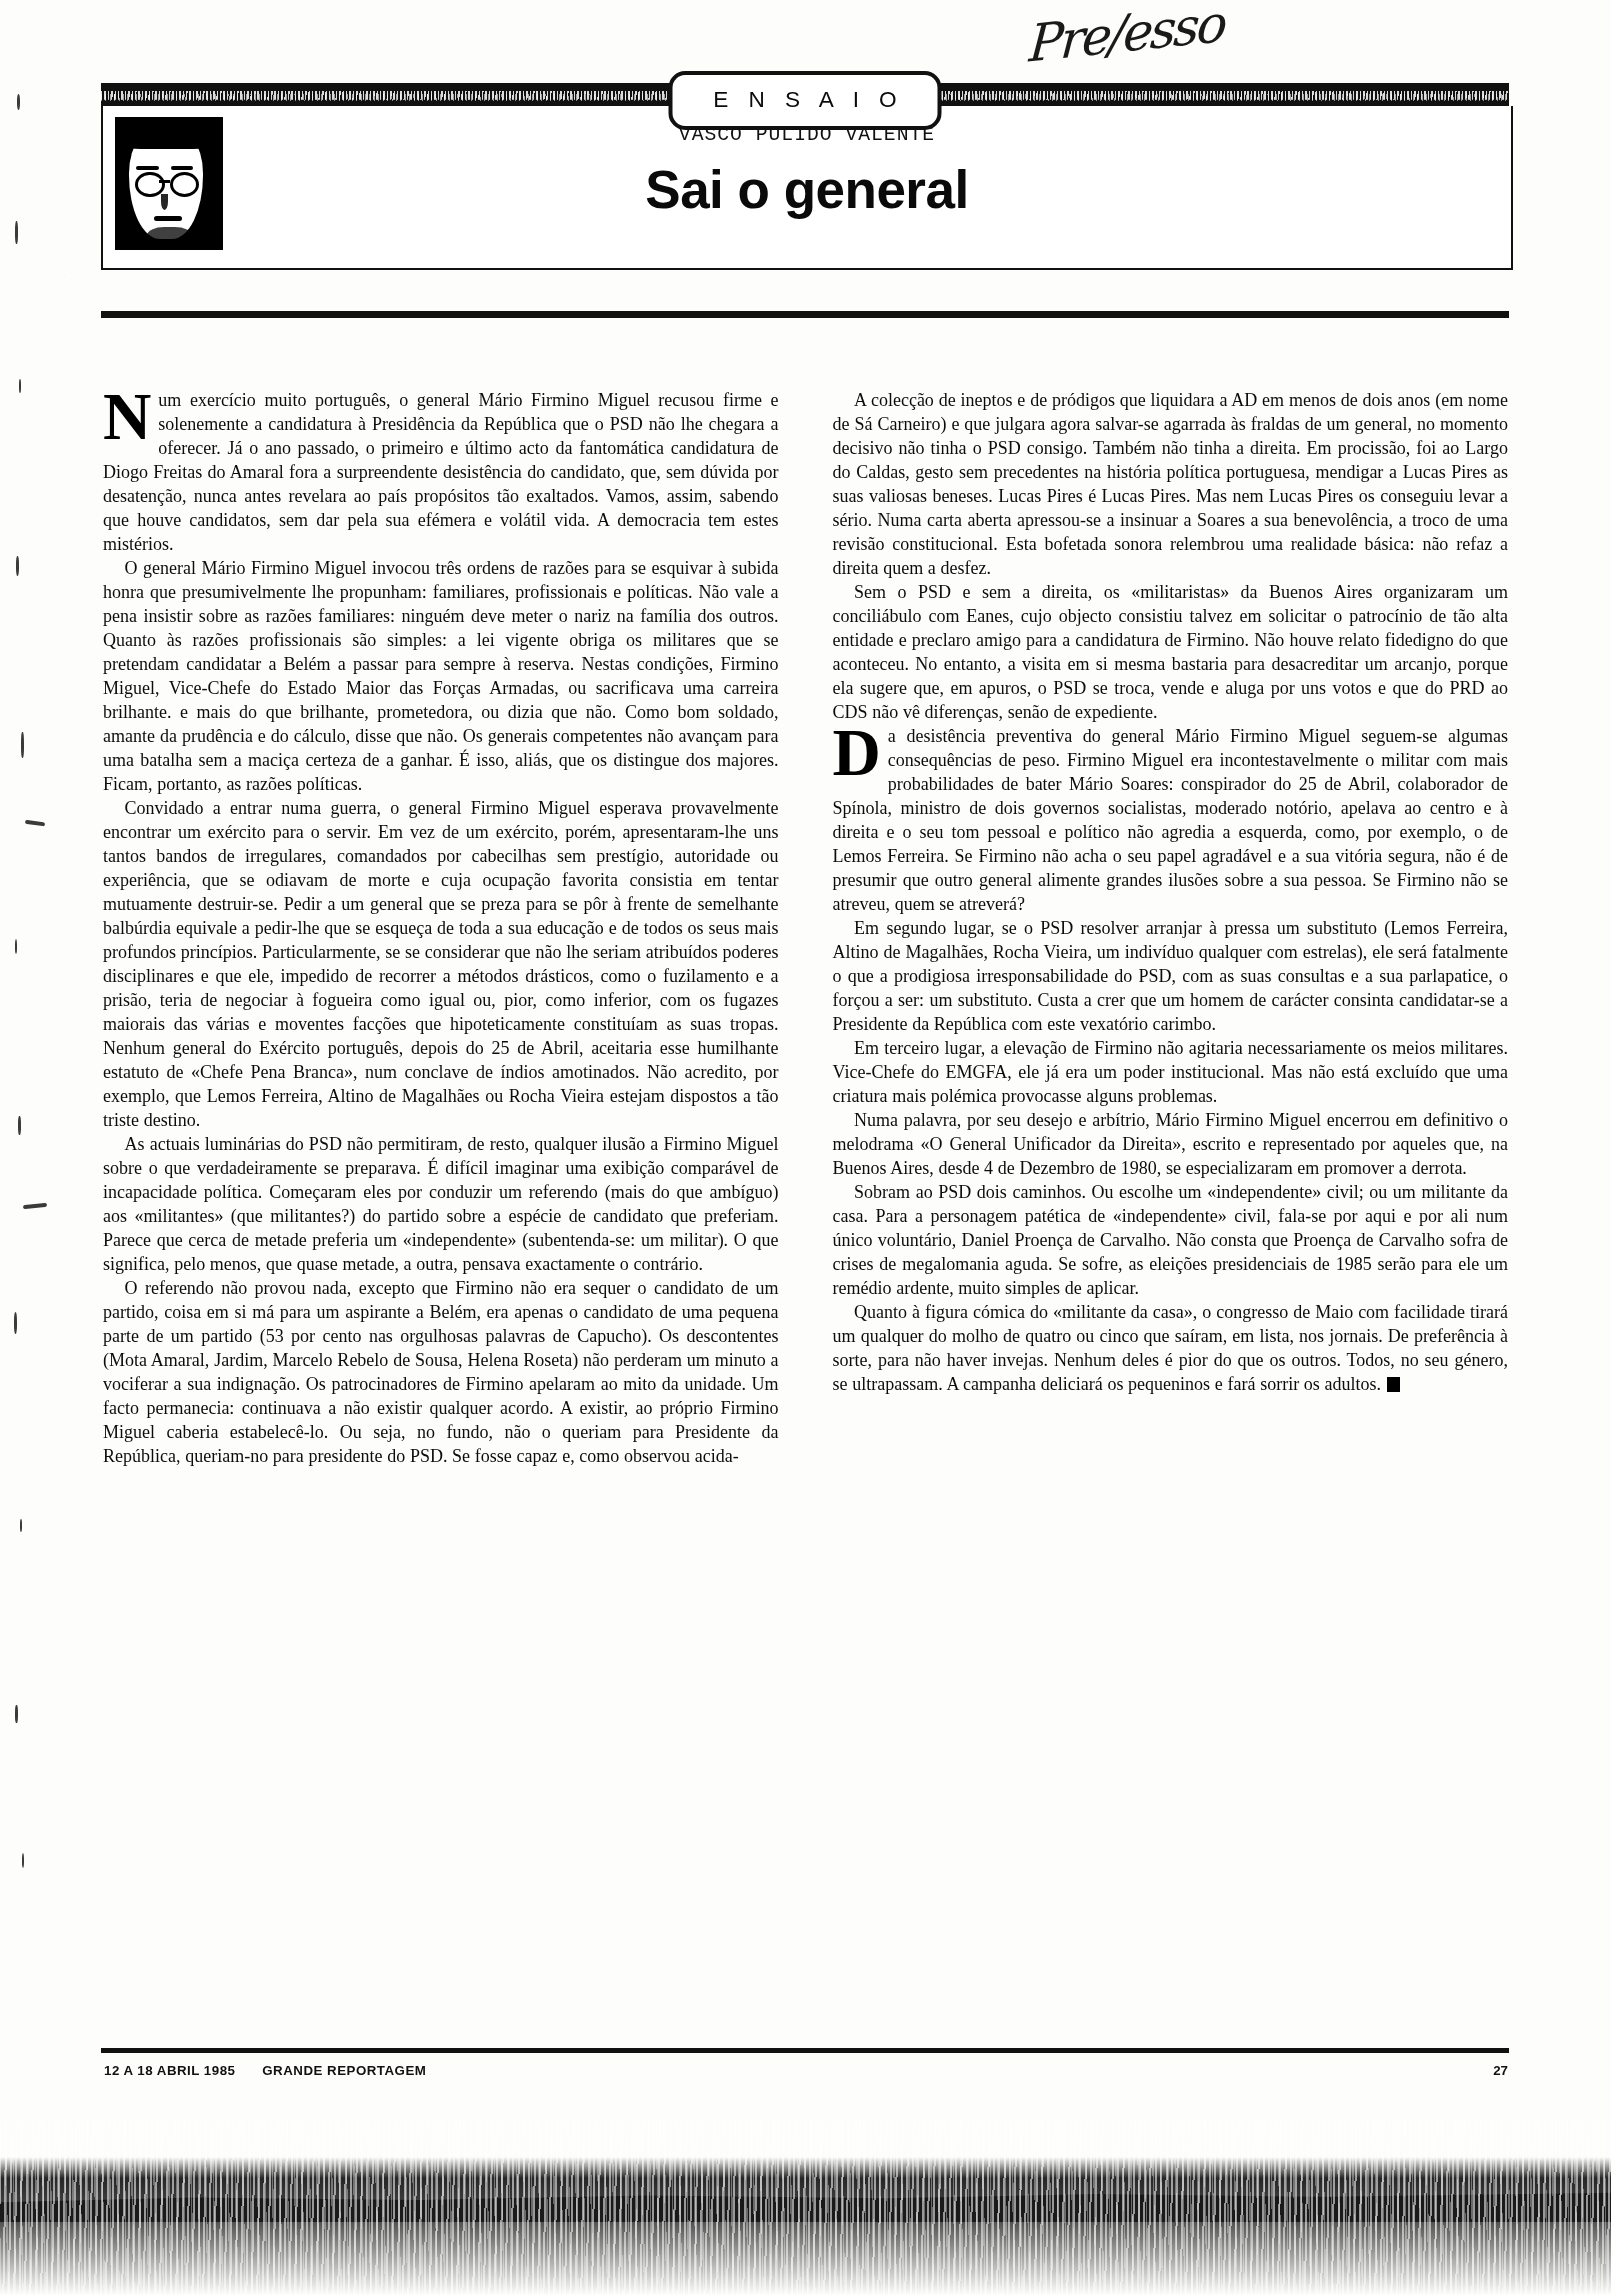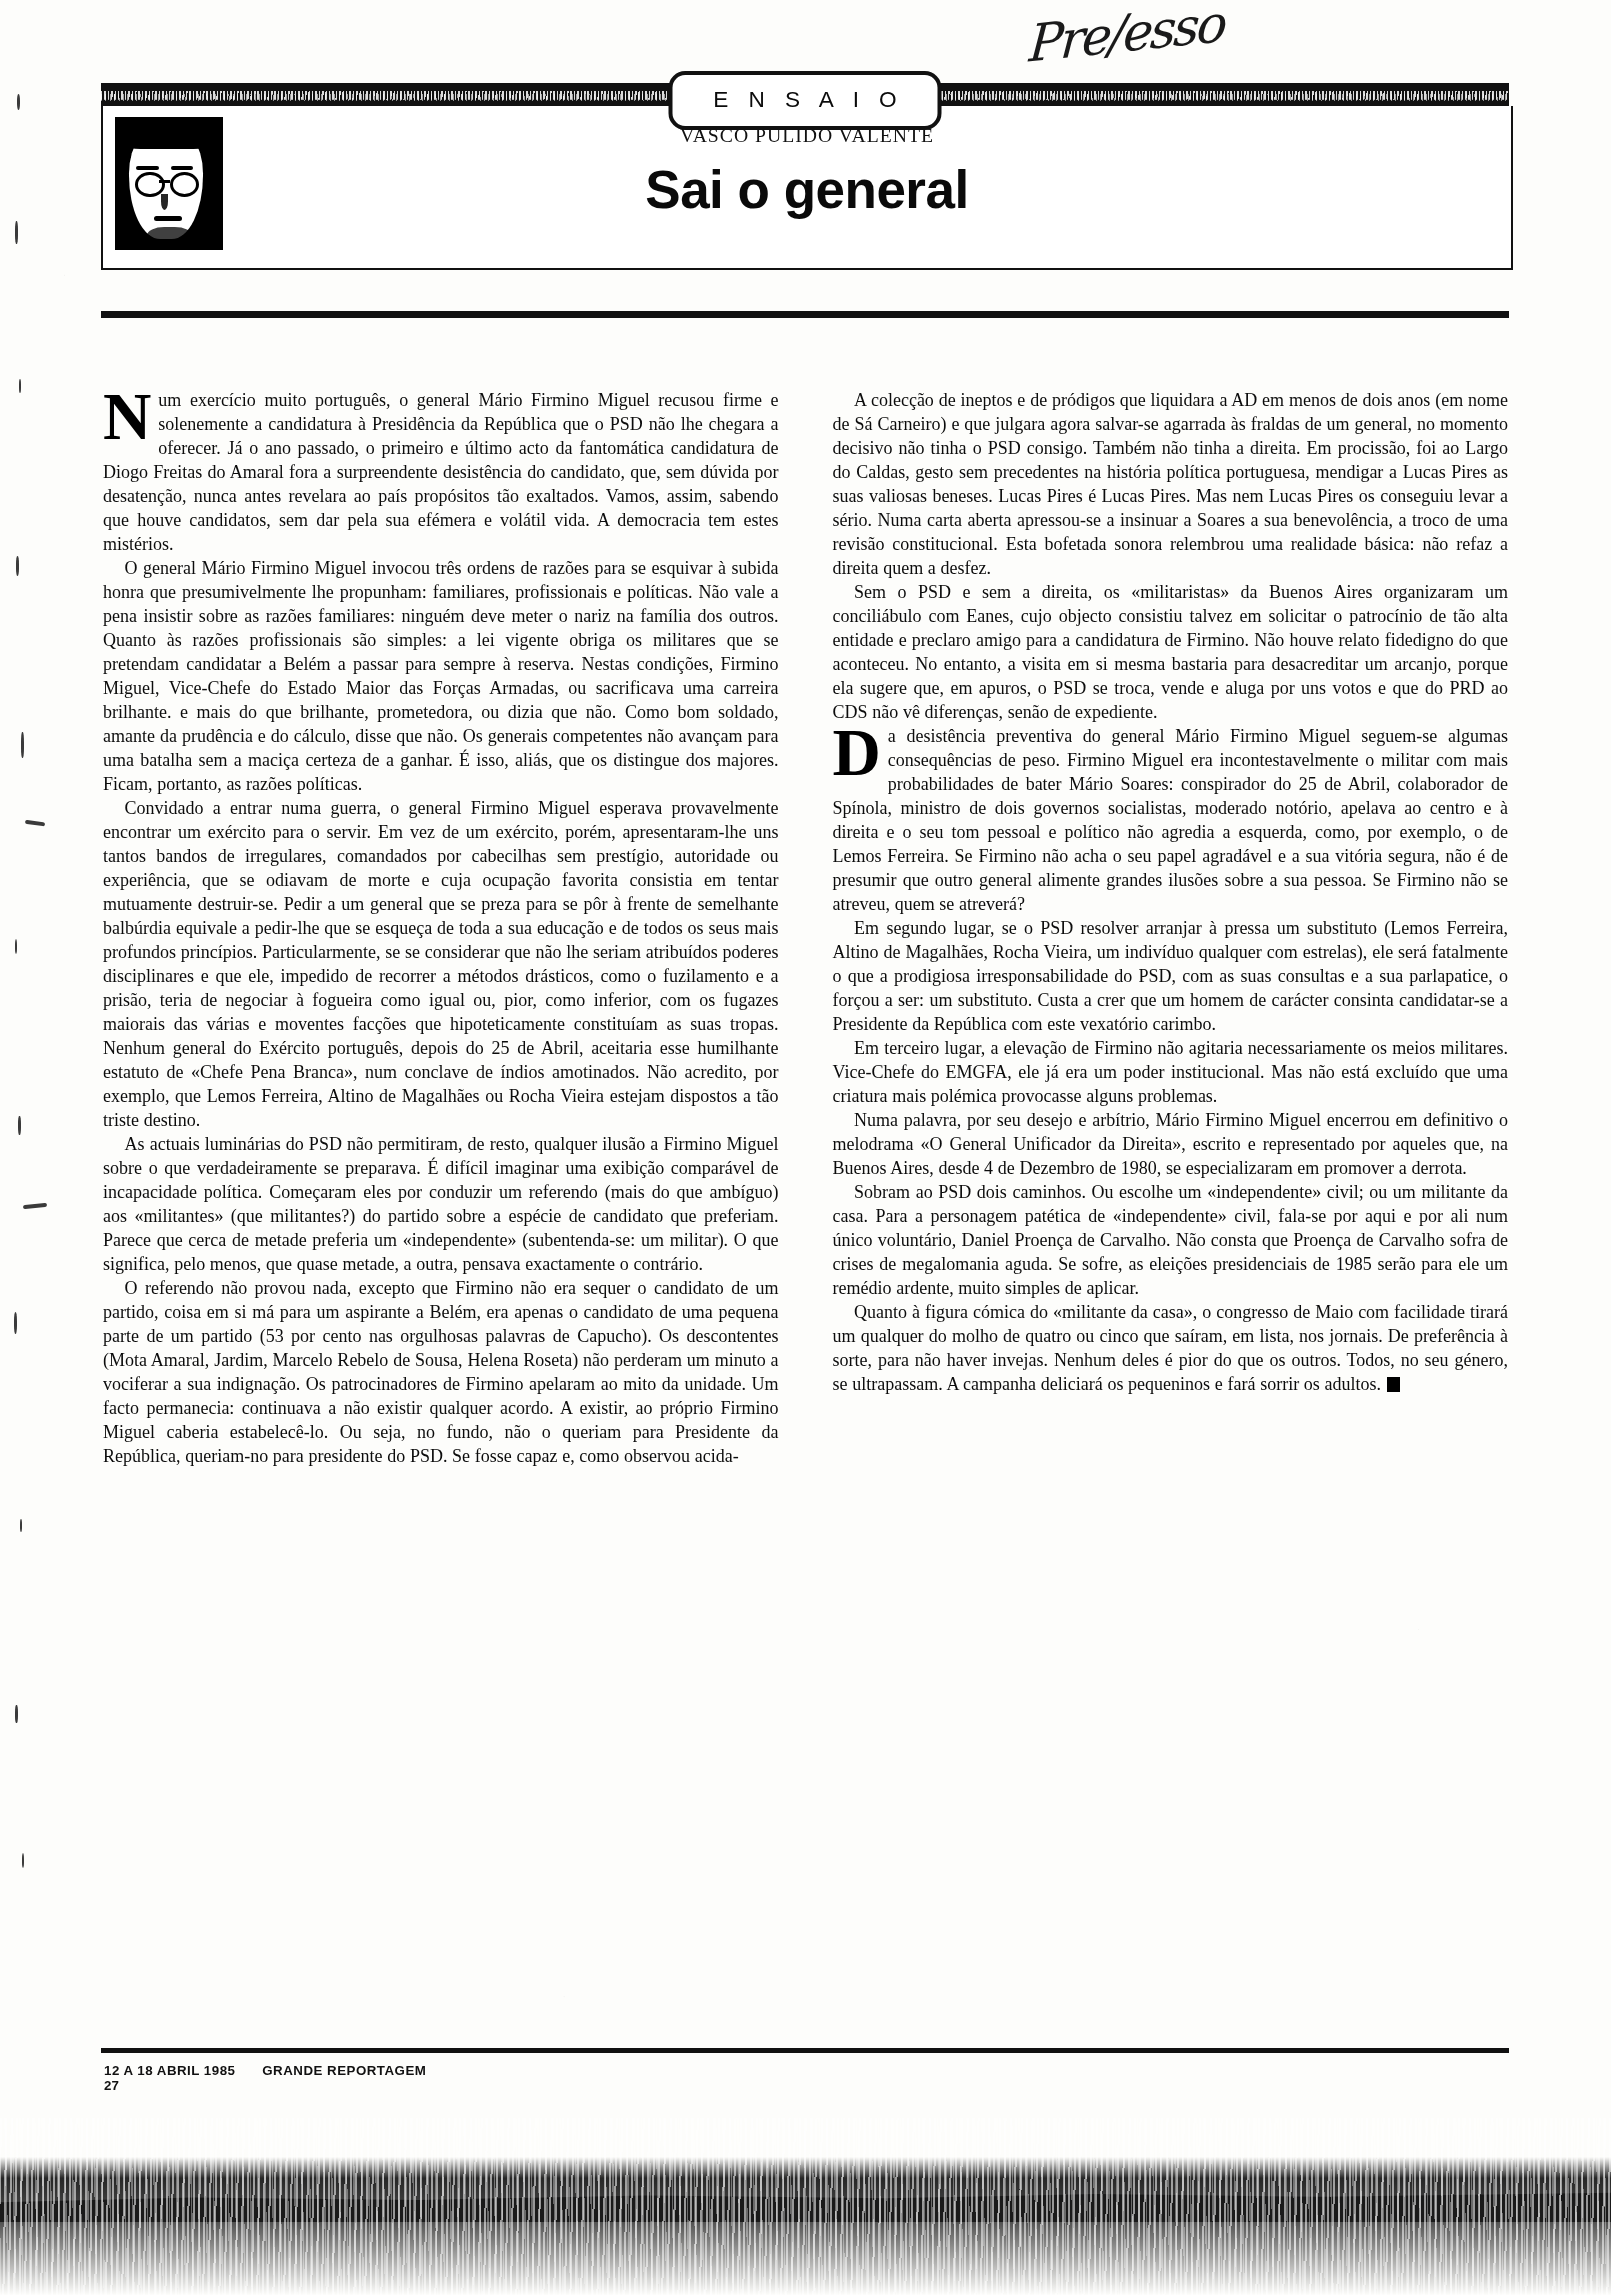--- a/index.html
+++ b/index.html
@@ -197,21 +197,21 @@
       radial-gradient(circle at 82% 84%, #000 0 2.9px, transparent 3.4px),
       radial-gradient(circle at 30% 92%, #000 0 2.5px, transparent 2.9px),
       radial-gradient(circle at 60% 95%, #000 0 2px, transparent 2.5px);
   }
 
   .byline {
     position: absolute;
     left: 0; right: 0;
     top: 17.7px;
     text-align: center;
-    font-family: Liberation Serif, serif;
+    font-family: Liberation Mono, monospace;
     font-size: 19.7px;
     letter-spacing: 1px;
     color: #111;
   }
   .headline {
     position: absolute;
     left: 0; right: 0;
     top: 53px;
     text-align: center;
     font-family: "Liberation Sans", sans-serif;
@@ -307,21 +307,20 @@
   #footer {
     position: absolute;
     left: 104px;
     top: 2063px;
     width: 1404px;
     display: flex;
     align-items: baseline;
     justify-content: space-between;
     font-family: "Liberation Sans", sans-serif;
     font-weight: bold;
-    flex-direction: column;
   }
   #footer .issue {
     font-size: 13.3px;
     letter-spacing: 0.5px;
     color: #111;
   }
   #footer .issue .mag { margin-left: 22.6px; }
   #footer .pageno {
     font-size: 13.3px;
     color: #111;

